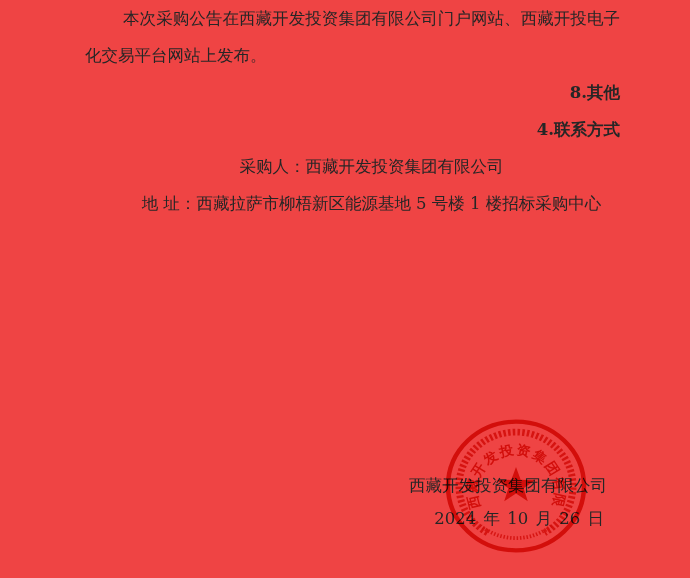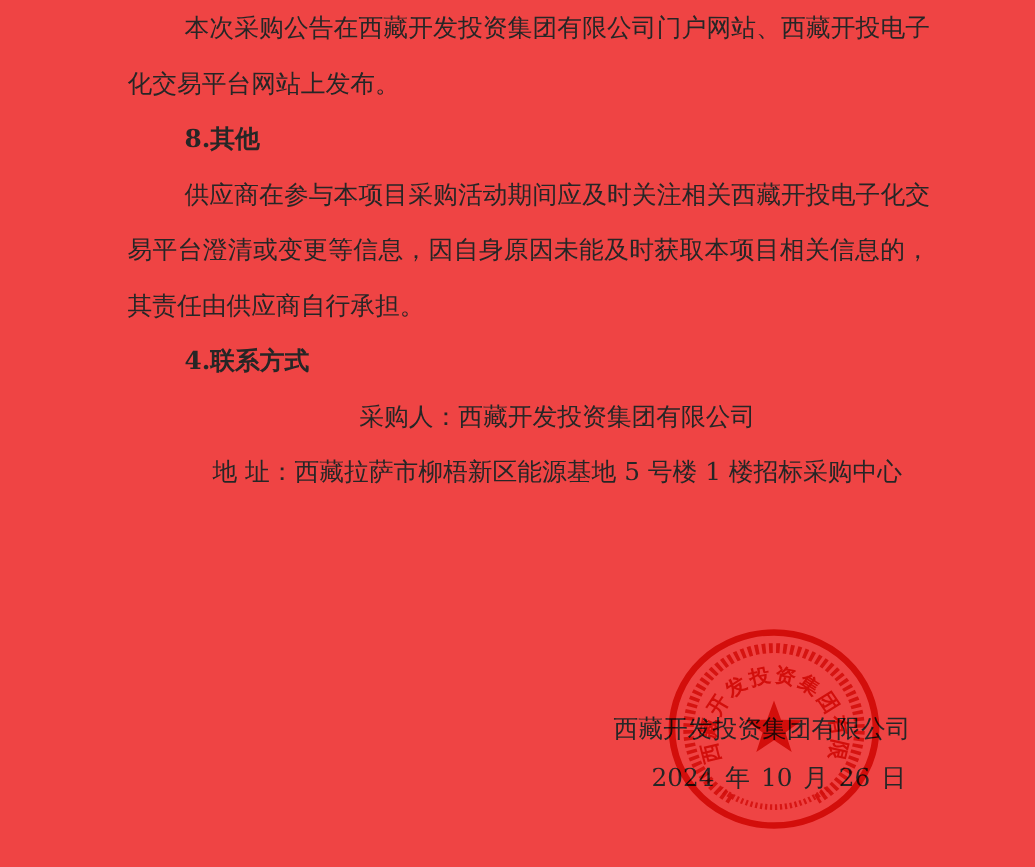--- a/index.html
+++ b/index.html
@@ -20,21 +20,21 @@
   }
   .para, .heading {
     margin: 0;
     font-size: 16.5px;
     line-height: 37px;
     text-align: justify;
     font-weight: normal;
     letter-spacing: 0;
   }
   .indent { text-indent: 38px; }
-  .heading { font-weight: 700; text-align: left; }
+  .heading { font-weight: 700; text-align: right; }
   .contact-line { text-align: center; white-space: nowrap; }
   .phone-gap { margin-left: 8px; }
   .signature-company {
     position: absolute;
     top: 476px;
     right: 83px;
     font-size: 16.5px;
     line-height: 19px;
     white-space: nowrap;
   }
@@ -62,21 +62,20 @@
 </head>
 <body>
 
 <div class="page">
 
   <div class="body-text">
     <p class="para indent">本次采购公告在西藏开发投资集团有限公司门户网站、西藏开投电子化交易平台网站上发布。</p>
 
     <h3 class="heading indent">8.其他</h3>
 
-    <p class="para indent">供应商在参与本项目采购活动期间应及时关注相关西藏开投电子化交易平台澄清或变更等信息，因自身原因未能及时获取本项目相关信息的，其责任由供应商自行承担。</p>
 
     <h3 class="heading indent">4.联系方式</h3>
 
     <p class="para indent contact-line"><span>采购人：</span><span>西藏开发投资集团有限公司</span></p>
 
     <p class="para indent contact-line"><span>地 址：</span><span>西藏拉萨市柳梧新区能源基地 5 号楼 1 楼招标采购中心</span></p>
 
 
   </div>
 

